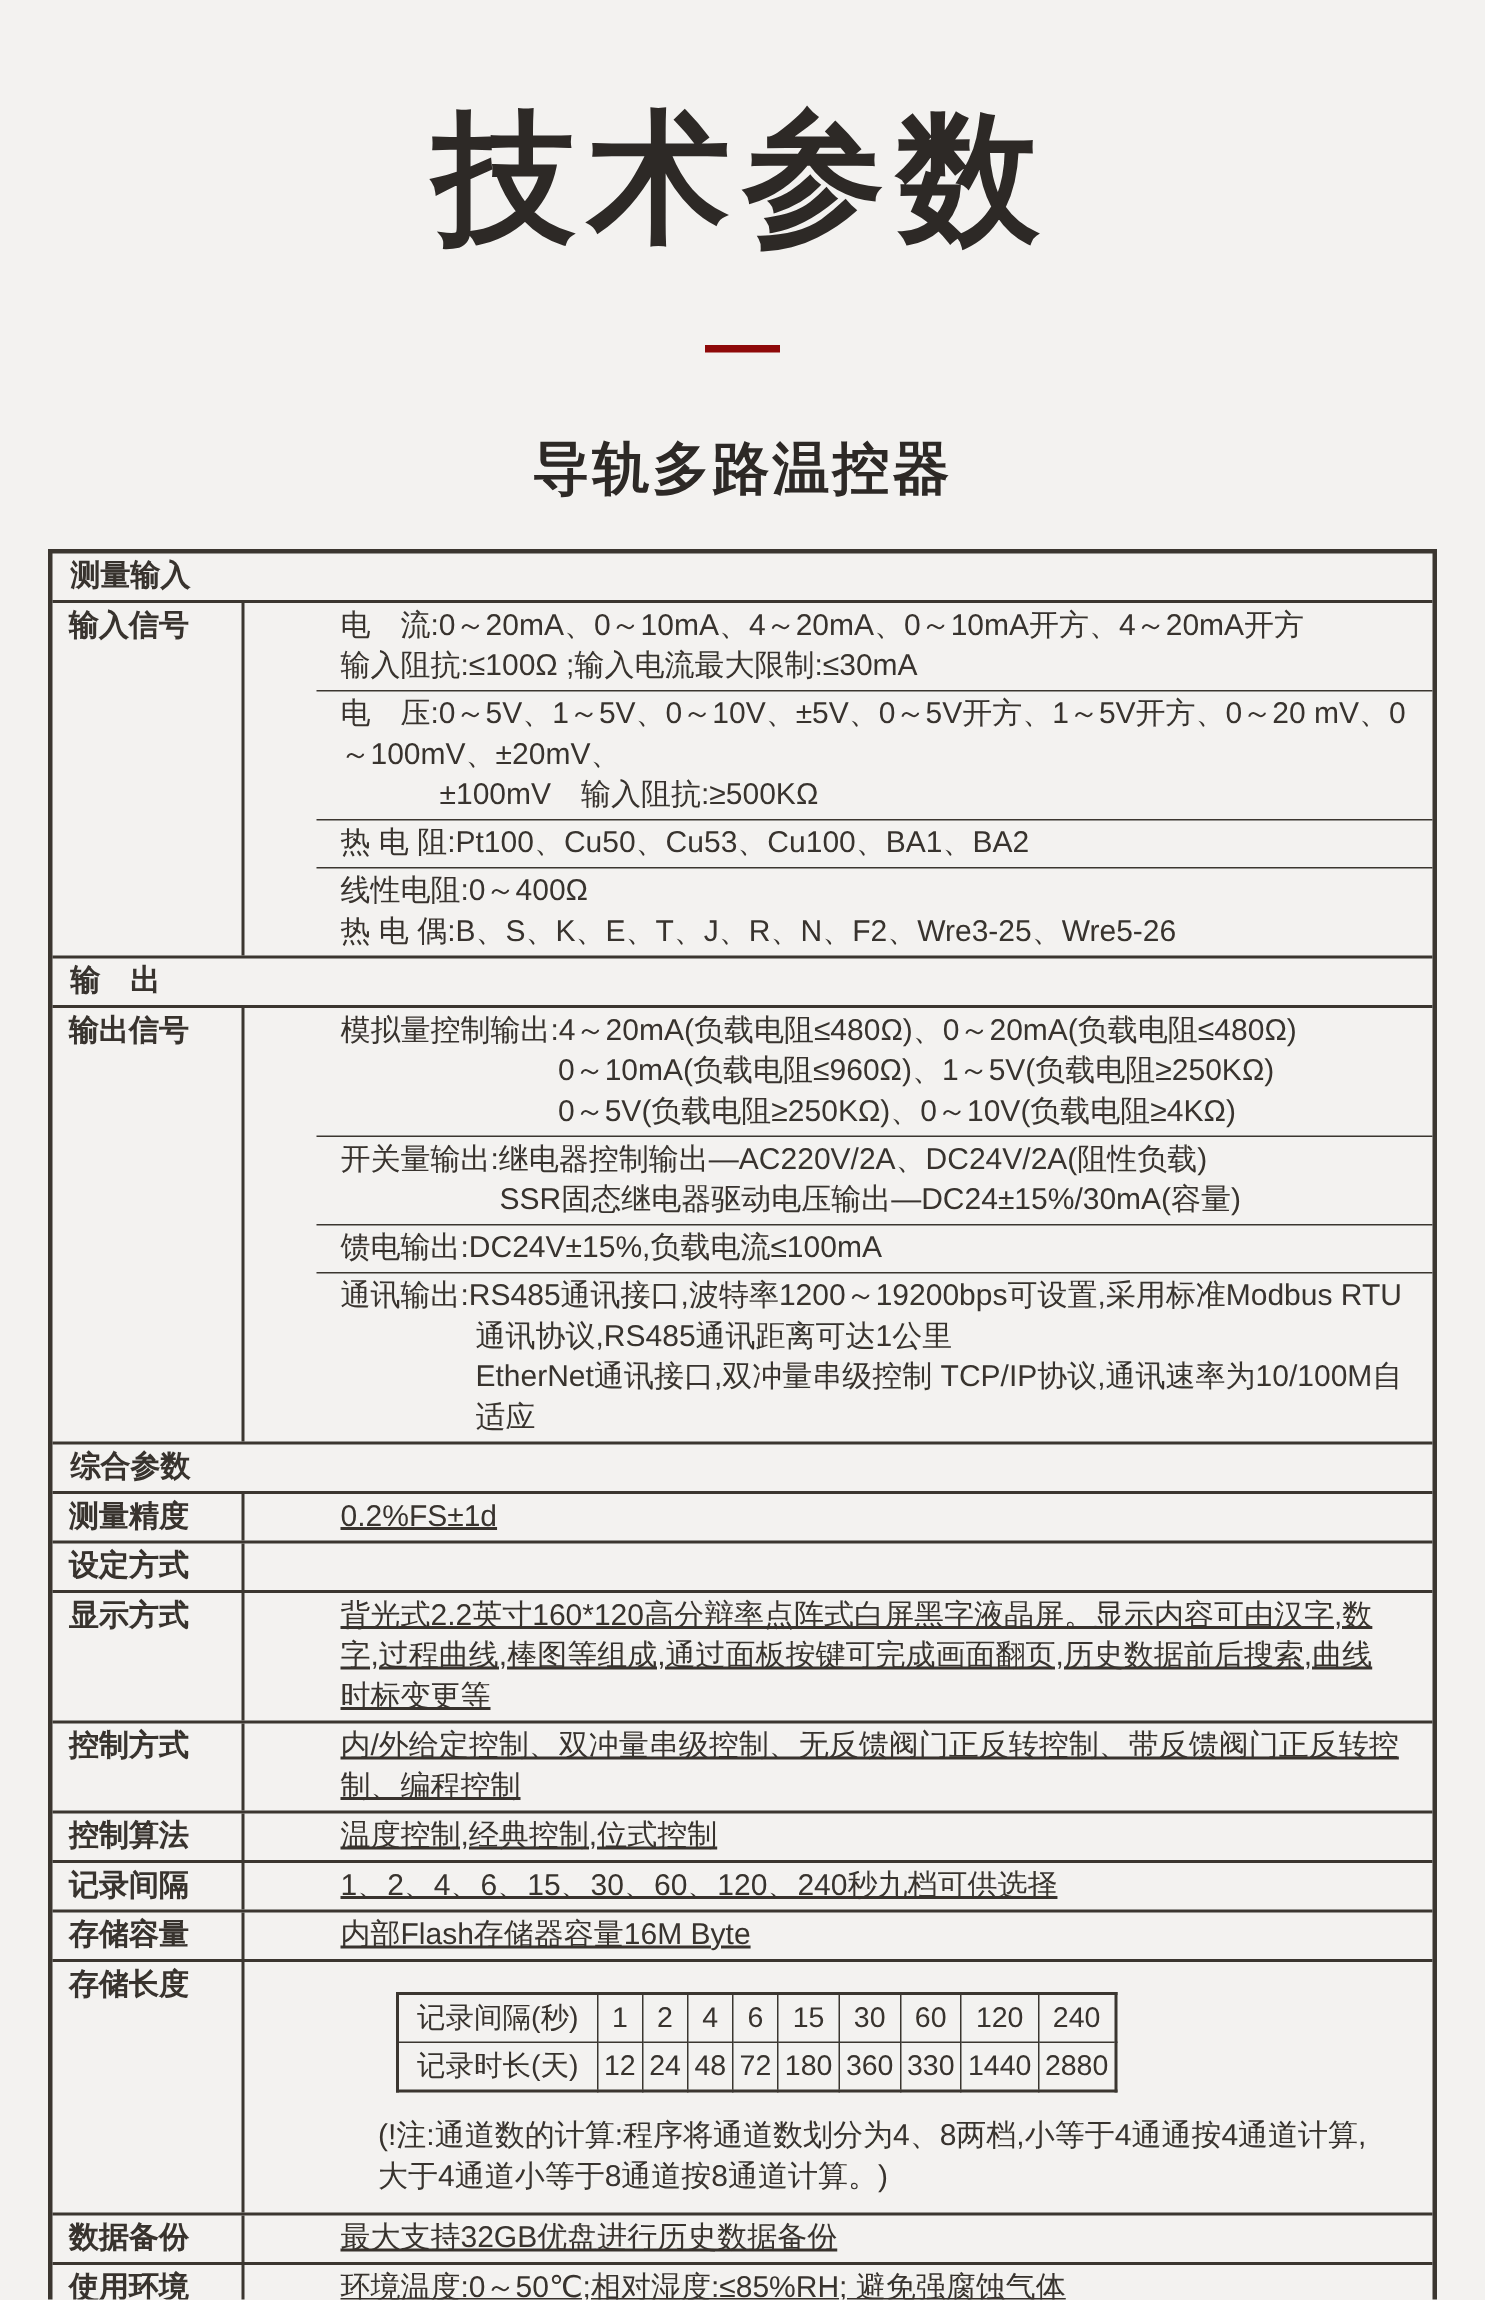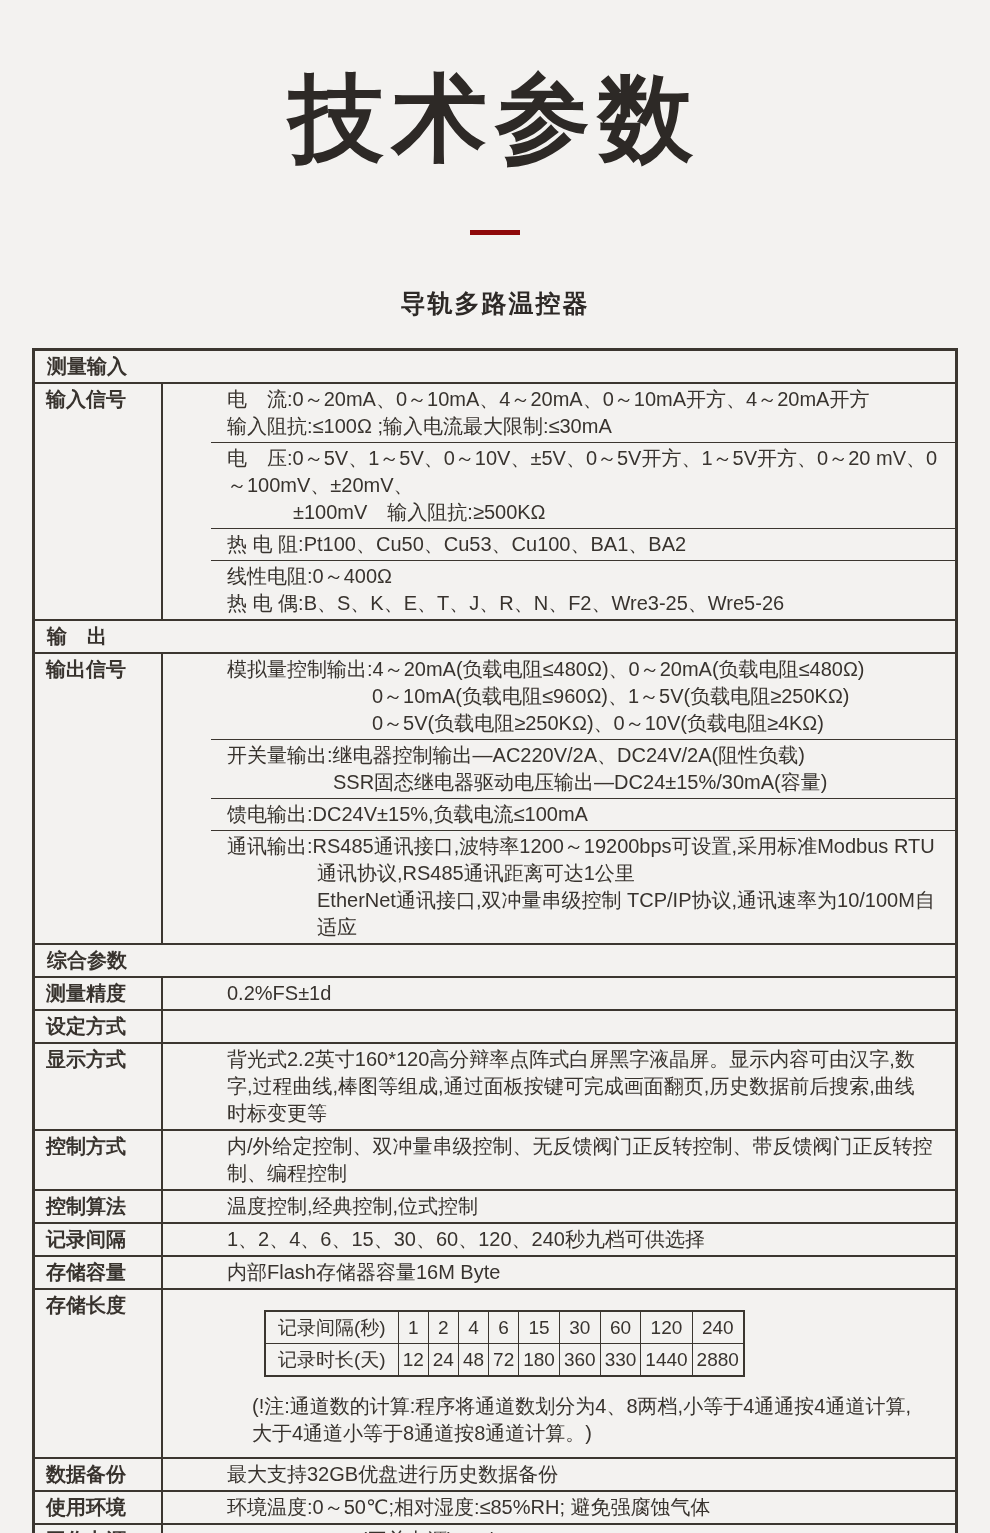--- a/index.html
+++ b/index.html
@@ -18,21 +18,21 @@
     padding-top: 56px;
     color: #2d2926;
   }
   .title-divider {
     width: 50px; height: 5px;
     background: #8e0909;
     margin: 46px auto 0;
   }
   .product-subtitle {
     text-align: center;
-    font-size: 25px;
+    font-size: 38px;
     font-weight: bold;
     letter-spacing: 2px;
     margin-top: 52px;
     color: #2d2926;
   }
   .spec-table {
     width: 926px;
     margin: 28px auto 0;
     border: 3px solid #3b3630;
     font-size: 20px;
@@ -53,21 +53,21 @@
     font-weight: bold;
   }
   .value-cell { flex: 1; min-width: 0; }
   .sub { border-bottom: 1.5px solid #3b3630; padding: 2px 6px 2px 0; }
   .sub:last-child { border-bottom: none; }
   .ln { padding-left: 16px; }
   .ind-v2   { padding-left: 82px; }
   .ind-a23  { padding-left: 161px; }
   .ind-s2   { padding-left: 122px; }
   .ind-c23  { padding-left: 106px; }
-  .simple-value { padding: 2px 22px 2px 16px; }
+  .simple-value { padding: 2px 22px 2px 16px; text-decoration: underline; }
   .storage-cell { padding: 20px 10px 10px 0; margin-left: 29px; }
   .storage-chart {
     border-collapse: collapse;
     margin-left: 24px;
     font-size: 19px;
     text-align: center;
   }
   .storage-chart td {
     border: 1.5px solid #3b3630;
     padding: 2px 4px;

